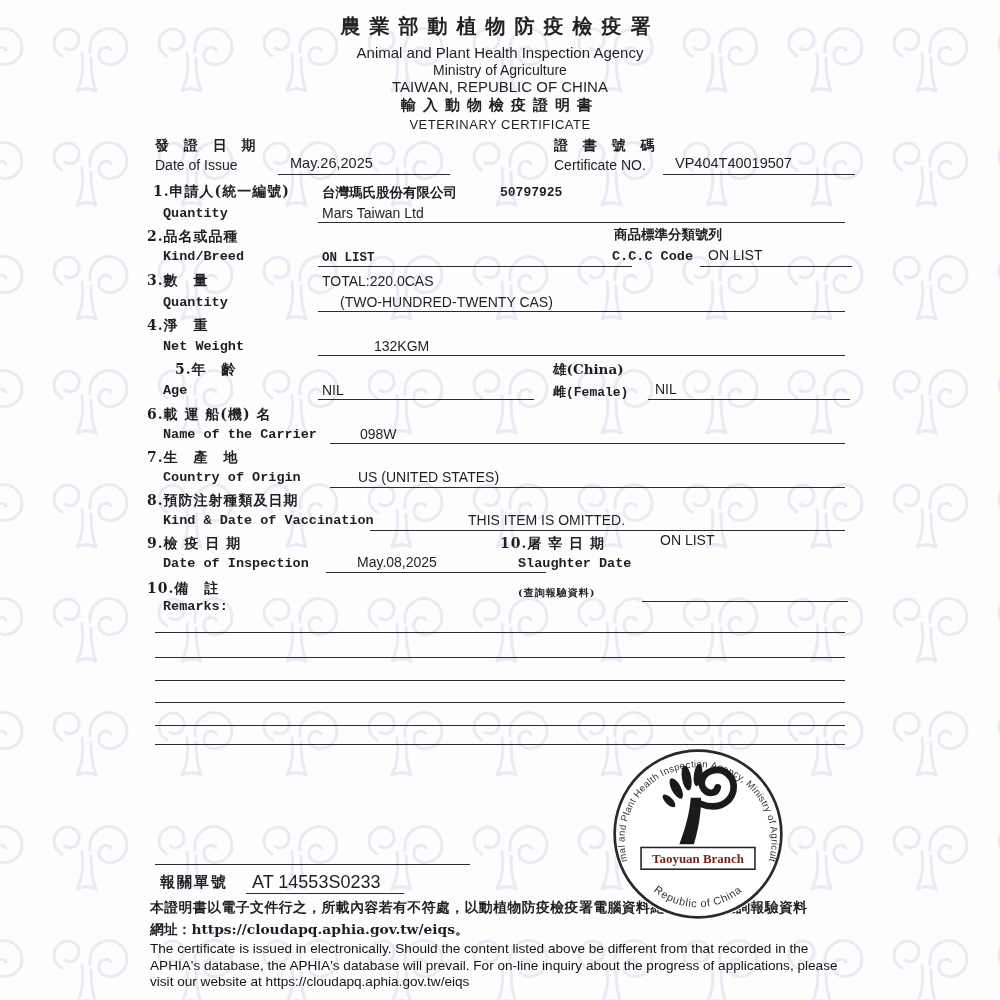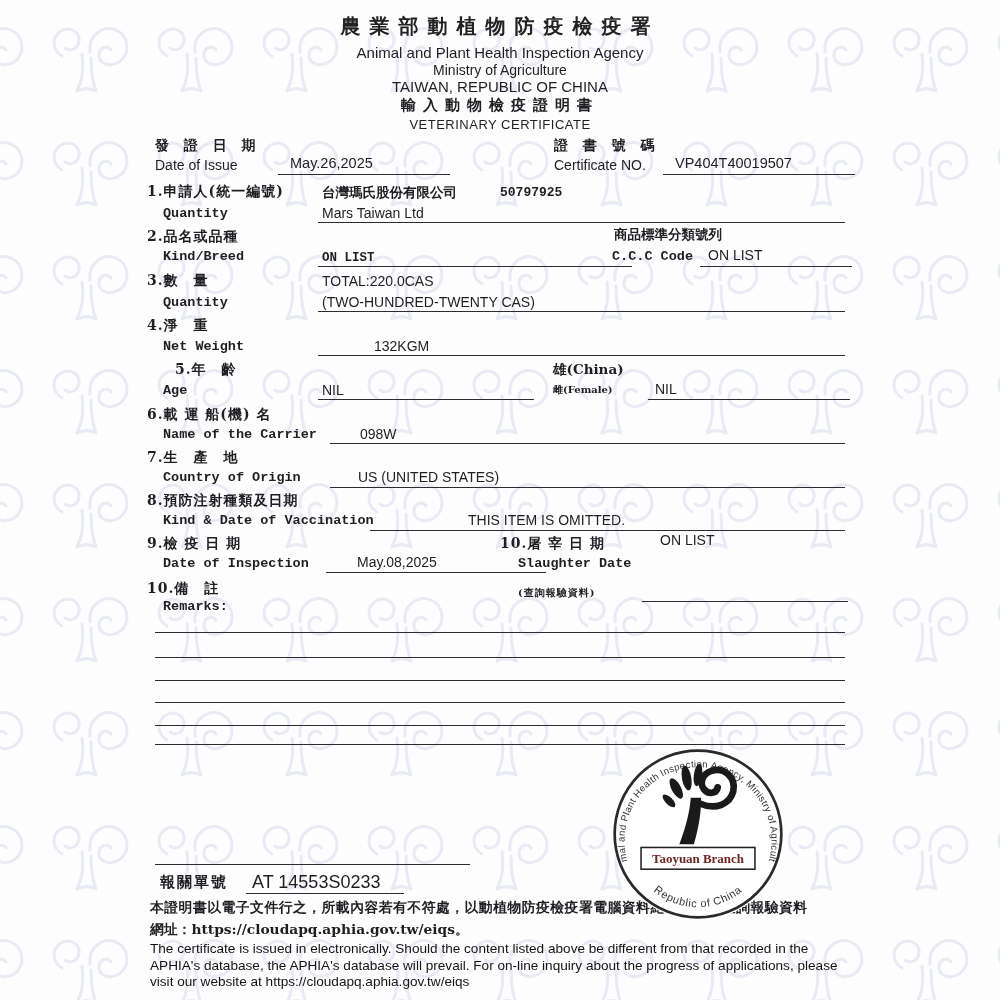--- a/index.html
+++ b/index.html
@@ -31,43 +31,43 @@
   #lab-no-zh{left:554px;top:137px;font-size:14px;letter-spacing:5px;}
   #lab-no-en{left:554px;top:157px;font-size:14px;}
   #val-no{left:675px;top:155px;font-size:14.5px;}
   #ul-no{left:663px;top:174px;width:192px;}
 
   
   .zh-l{font-size:14px;letter-spacing:1px;}
   .en-l{font-size:13.5px;}
   .val{font-size:14px;}
 
-  #i1-zh{left:147px;top:183px;text-align:right;}   #i1-valzh{left:322px;top:184px;font-size:13.5px;}
+  #i1-zh{left:153px;top:183px;text-align:right;}   #i1-valzh{left:322px;top:184px;font-size:13.5px;}
   #i1-uid{left:500px;top:185px;font-size:13px;}
   #i1-en{left:163px;top:206px;}   #i1-valen{left:322px;top:205px;}
   #i1-ul{left:318px;top:222px;width:527px;}
 
   #i2-zh{left:147px;top:228px;}   #i2-hdr{left:614px;top:226px;font-size:13.5px;}
   #i2-en{left:163px;top:249px;}   #i2-val{left:322px;top:251px;font-size:12.5px;}
   #i2-ul{left:318px;top:266px;width:314px;}
   #i2-ccc{left:612px;top:249px;}  #i2-cccval{left:708px;top:247px;}
   #i2-cccul{left:700px;top:266px;width:152px;}
 
   #i3-zh{left:147px;top:272px;}   #i3-l1{left:322px;top:273px;}
-  #i3-en{left:163px;top:295px;}   #i3-l2{left:322px;top:294px;text-align:right;}
+  #i3-en{left:163px;top:295px;}   #i3-l2{left:340px;top:294px;text-align:right;}
   #i3-ul{left:318px;top:311px;width:527px;}
 
   #i4-zh{left:147px;top:317px;}
   #i4-en{left:163px;top:339px;}   #i4-val{left:334px;top:338px;margin-left:40px;}
   #i4-ul{left:318px;top:355px;width:527px;}
 
   #i5-zh{left:148px;top:361px;margin-left:27px;}   #i5-male{left:553px;top:361px;font-size:13.5px;}
   #i5-en{left:163px;top:383px;}   #i5-val{left:322px;top:382px;}
   #i5-ull{left:318px;top:399px;width:216px;}
-  #i5-female{left:553px;top:383px;font-size:10px;}
+  #i5-female{left:553px;top:383px;font-size:13px;font-family:Liberation Mono, monospace;}
   #i5-valf{left:655px;top:381px;}
   #i5-ulr{left:648px;top:399px;width:202px;}
 
   #i6-zh{left:147px;top:406px;}
   #i6-en{left:163px;top:427px;}   #i6-val{left:360px;top:426px;}
   #i6-ul{left:330px;top:443px;width:515px;}
 
   #i7-zh{left:147px;top:449px;}
   #i7-en{left:163px;top:470px;}   #i7-val{left:358px;top:469px;}
   #i7-ul{left:330px;top:487px;width:515px;}

